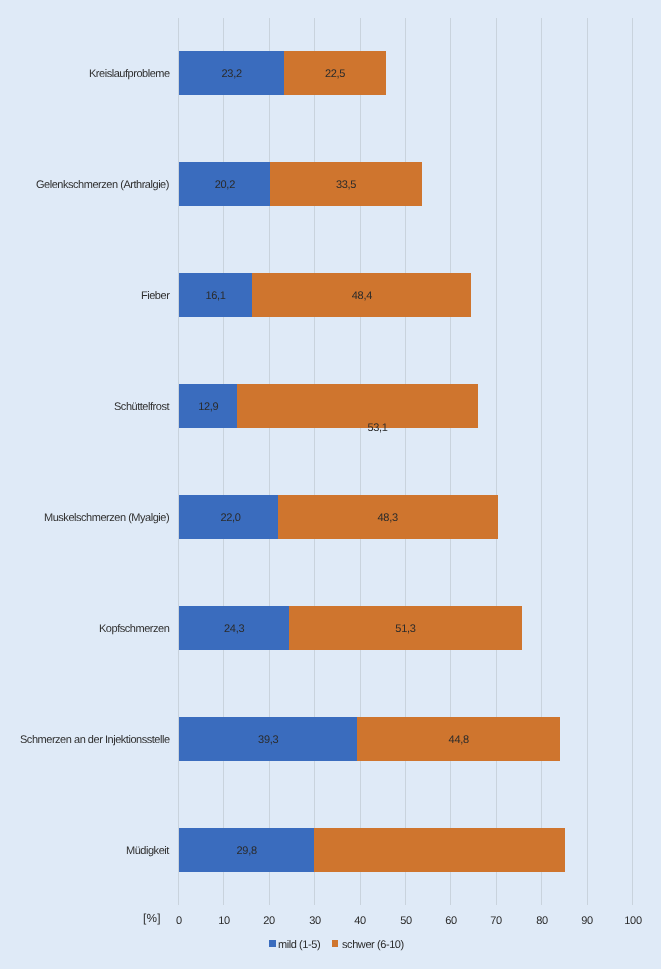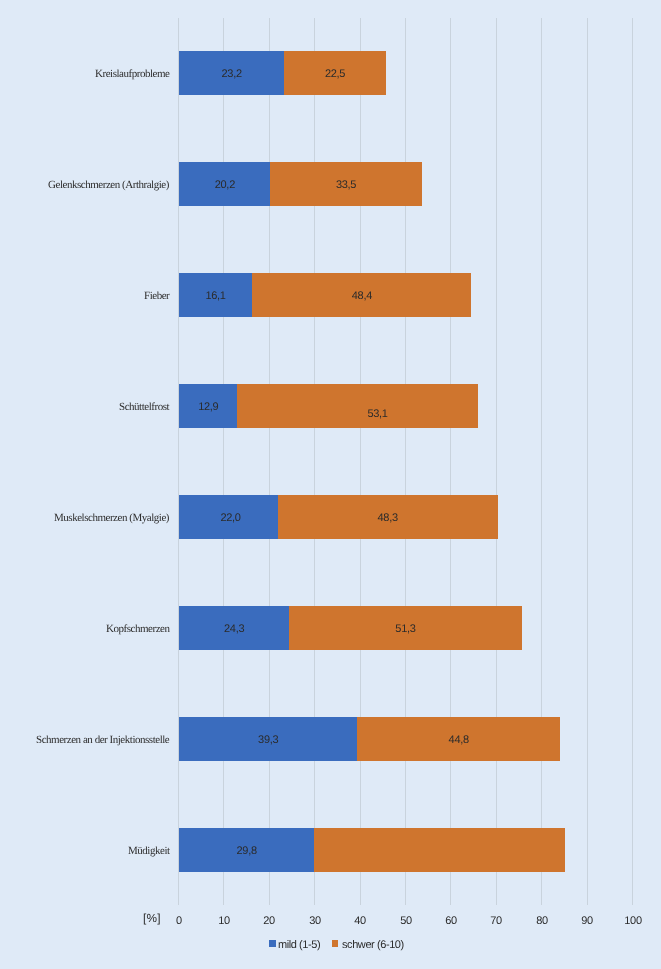--- a/index.html
+++ b/index.html
@@ -12,21 +12,20 @@
     text-rendering:geometricPrecision;
   }
   #chart-root{position:relative;width:661px;height:969px;}
   .layer{position:absolute;left:0;top:0;width:661px;height:969px;}
   .gridline{position:absolute;width:3px;
     background:linear-gradient(90deg,rgba(198,209,220,0) 0.9px,#c9d3dd 0.9px,#c9d3dd 2.1px,rgba(198,209,220,0) 2.1px);}
   .cat-label{
     position:absolute;text-align:right;white-space:nowrap;
     color:#2f2f2f;font-size:11px;letter-spacing:-0.47px;line-height:14px;
     will-change:transform;
-    font-family:Liberation Serif, serif;
   }
   .bar-segment{position:absolute;}
   .bar-value-label{
     position:absolute;text-align:center;
     color:#2b2b2b;font-size:11px;letter-spacing:-0.3px;line-height:14px;
     will-change:transform;
   }
   .x-tick-label{
     position:absolute;text-align:center;width:60px;
     color:#2b2b2b;font-size:11px;letter-spacing:-0.3px;line-height:14px;
@@ -77,21 +76,21 @@
     <div class="bar-value-label" style="left:270.21px;top:178.45px;width:152.09px">33,5</div>
     <div class="cat-label" style="right:491.7px;top:288.85px">Fieber</div>
     <div class="bar-segment" style="left:178.5px;top:273.35px;width:73.09px;height:43.6px;background:#3a6cbe"></div>
     <div class="bar-value-label" style="left:178.5px;top:289.45px;width:73.09px">16,1</div>
     <div class="bar-segment" style="left:251.59px;top:273.35px;width:219.74px;height:43.6px;background:#cf752e"></div>
     <div class="bar-value-label" style="left:251.59px;top:289.45px;width:219.74px">48,4</div>
     <div class="cat-label" style="right:491.7px;top:399.85px">Schüttelfrost</div>
     <div class="bar-segment" style="left:178.5px;top:384.35px;width:58.57px;height:43.6px;background:#3a6cbe"></div>
     <div class="bar-value-label" style="left:178.5px;top:400.45px;width:58.57px">12,9</div>
     <div class="bar-segment" style="left:237.07px;top:384.35px;width:241.07px;height:43.6px;background:#cf752e"></div>
-    <div class="bar-value-label" style="left:237.07px;top:407px;width:281px">53,1</div>
+    <div class="bar-value-label" style="left:237.07px;top:421px;width:281px">53,1</div>
     <div class="cat-label" style="right:491.7px;top:510.85px">Muskelschmerzen (Myalgie)</div>
     <div class="bar-segment" style="left:178.5px;top:495.35px;width:99.88px;height:43.6px;background:#3a6cbe"></div>
     <div class="bar-value-label" style="left:178.5px;top:511.45px;width:103px">22,0</div>
     <div class="bar-segment" style="left:278.38px;top:495.35px;width:219.28px;height:43.6px;background:#cf752e"></div>
     <div class="bar-value-label" style="left:278.38px;top:511.45px;width:219.28px">48,3</div>
     <div class="cat-label" style="right:491.7px;top:621.85px">Kopfschmerzen</div>
     <div class="bar-segment" style="left:178.5px;top:606.35px;width:110.32px;height:43.6px;background:#3a6cbe"></div>
     <div class="bar-value-label" style="left:178.5px;top:622.45px;width:110.32px">24,3</div>
     <div class="bar-segment" style="left:288.82px;top:606.35px;width:232.9px;height:43.6px;background:#cf752e"></div>
     <div class="bar-value-label" style="left:288.82px;top:622.45px;width:232.9px">51,3</div>

